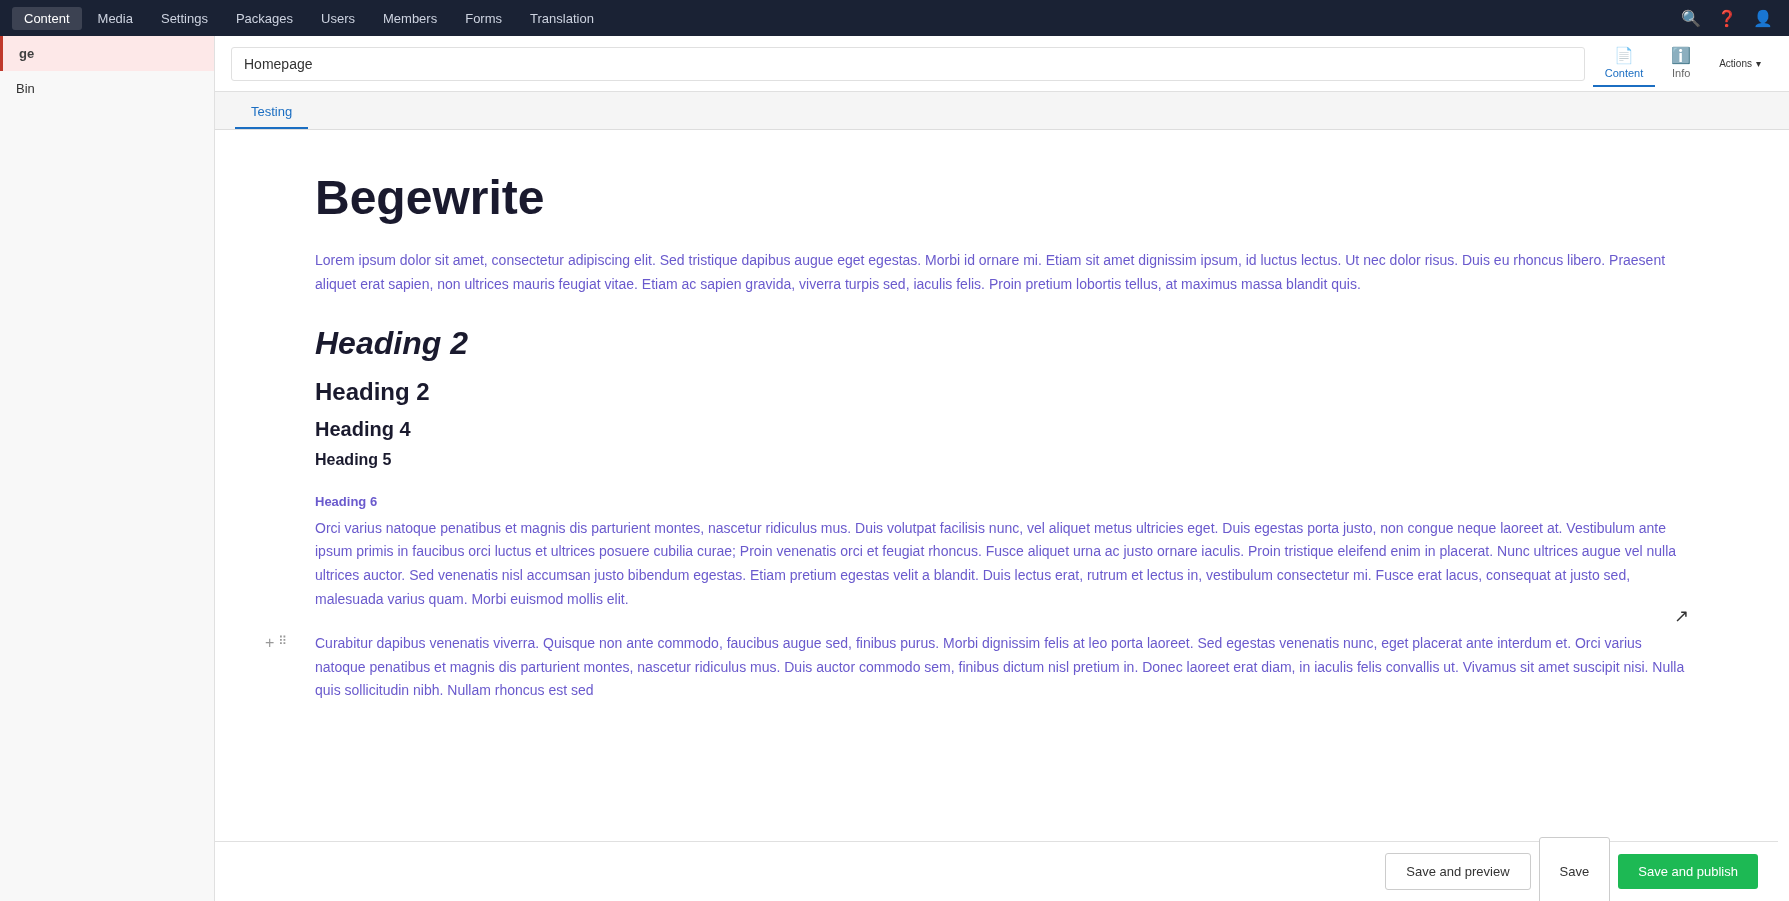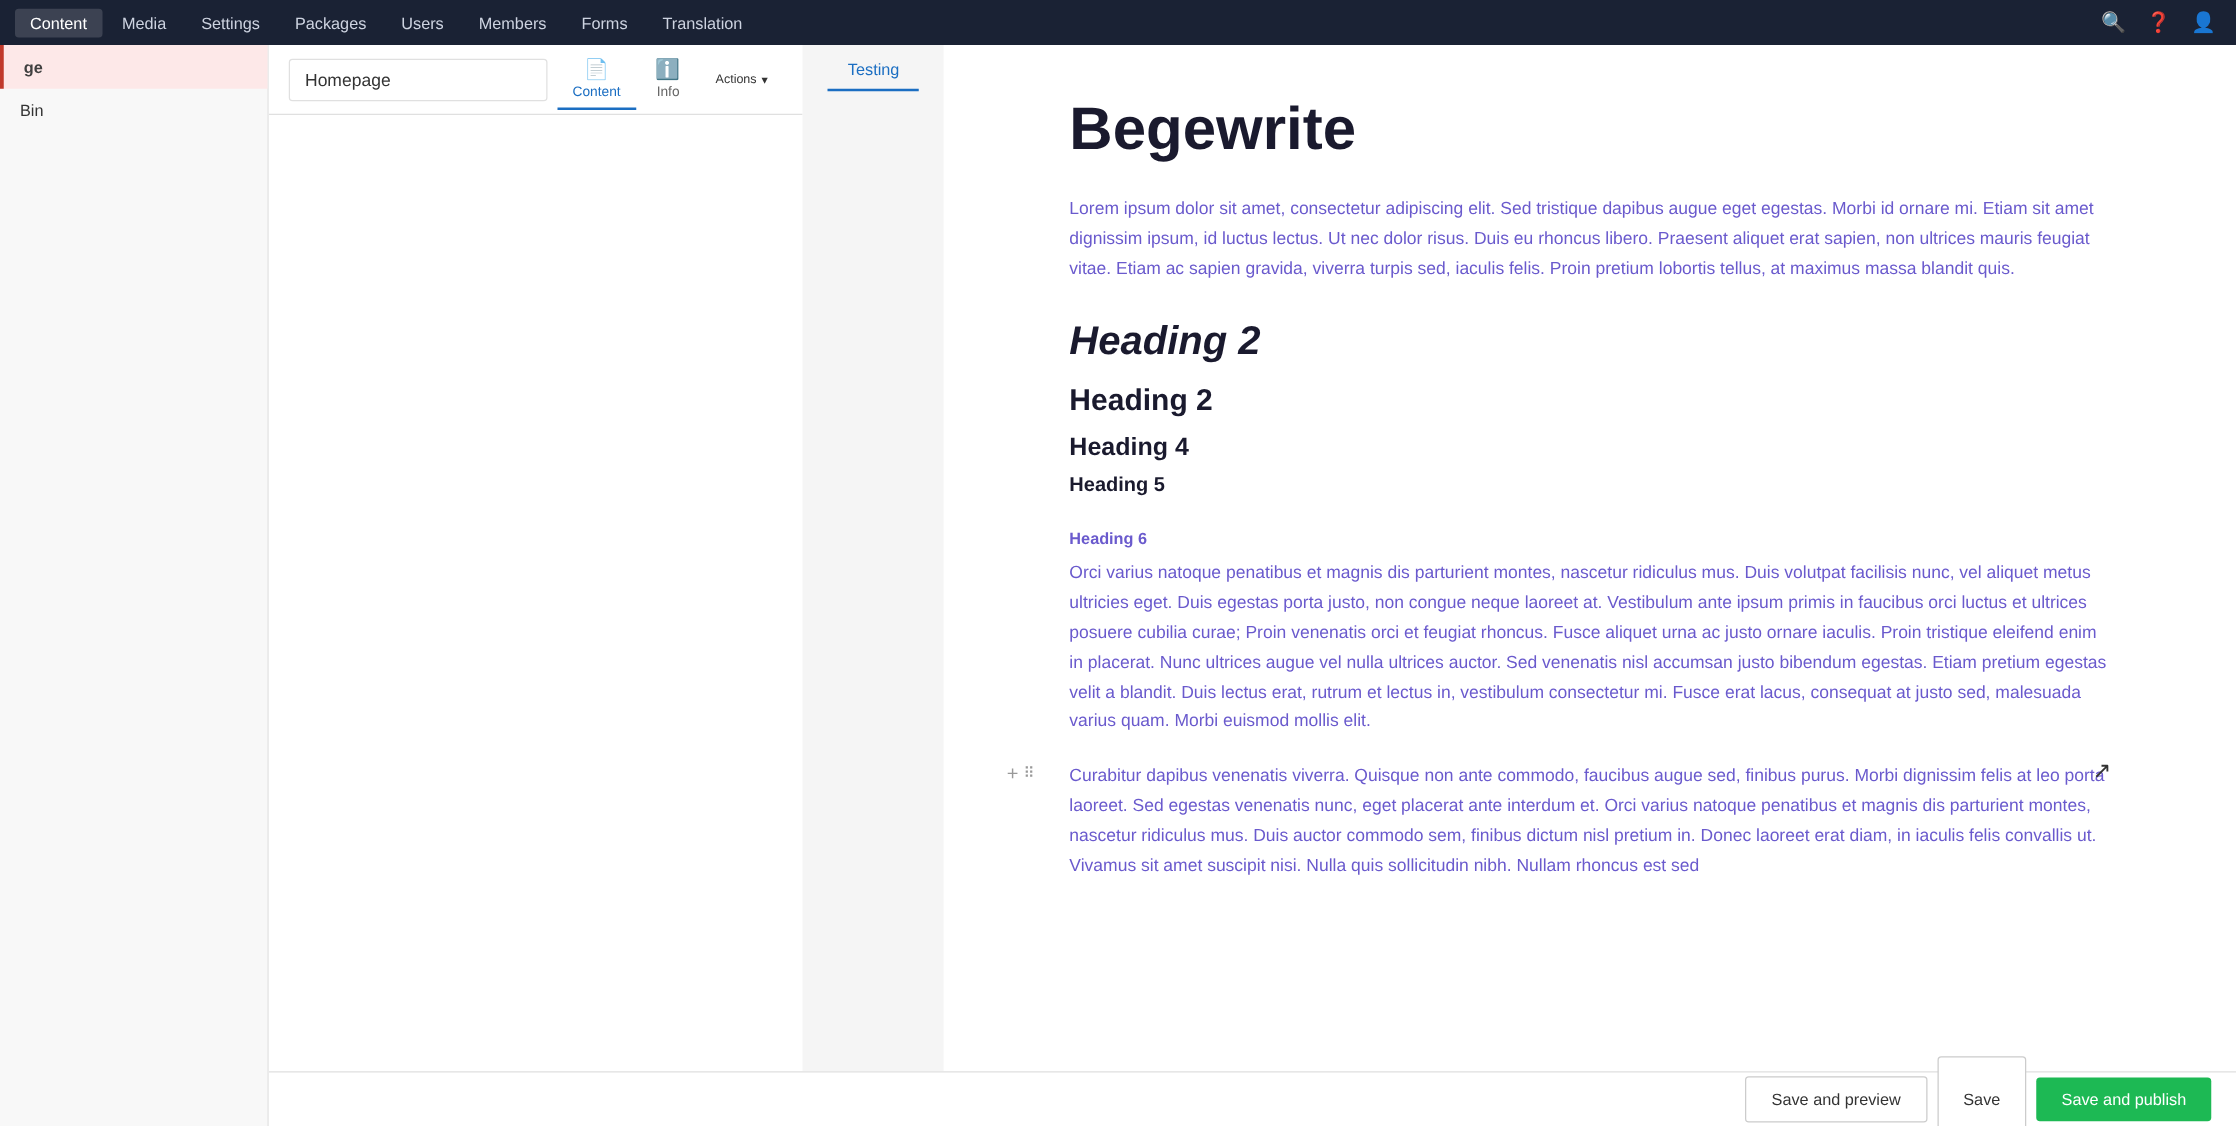--- a/index.html
+++ b/index.html
@@ -63,21 +63,21 @@
       font-weight: bold;
     }
     .sidebar-item.bin {
       color: #333;
     }
 
     
     .main {
       flex: 1;
       display: flex;
-      flex-direction: row;
+      flex-direction: column;
       background: #fff;
       overflow: hidden;
     }
 
     
     .header-bar {
       display: flex;
       align-items: center;
       border-bottom: 1px solid #e0e0e0;
       padding: 0 16px;
@@ -232,23 +232,23 @@
     .handle-drag {
       color: #999;
       font-size: 12px;
       cursor: grab;
     }
 
     
     .bottom-bar {
       position: fixed;
       bottom: 0;
-      right: 0;
+      right: 11px;
       left: 215px;
-      height: 44px;
+      height: 60px;
       background: #fff;
       border-top: 1px solid #e0e0e0;
       display: flex;
       align-items: center;
       justify-content: flex-end;
       padding: 0 20px;
       gap: 8px;
       z-index: 100;
     }
     .btn-preview {

